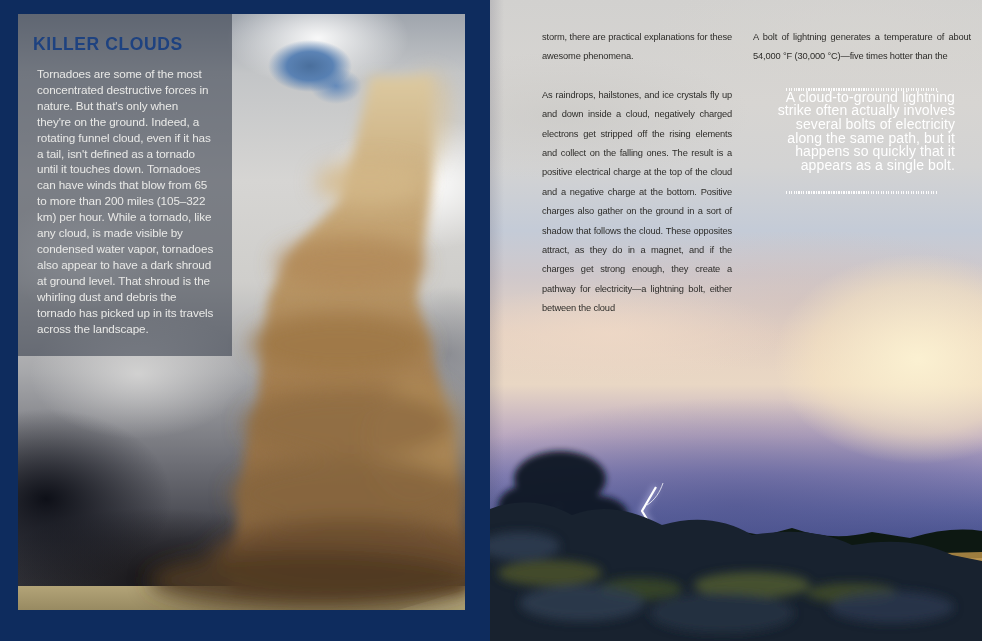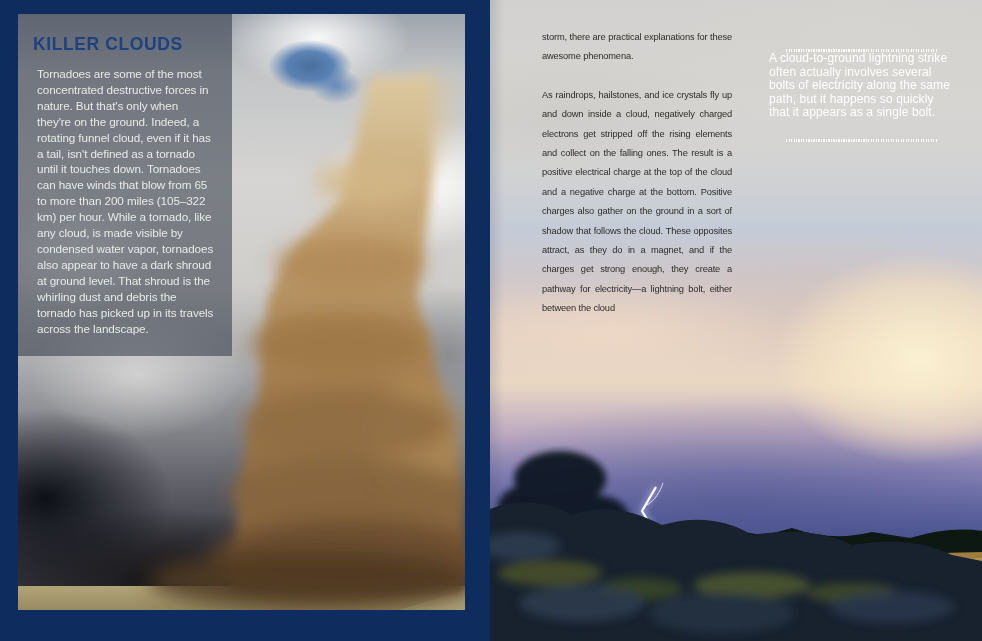--- a/index.html
+++ b/index.html
@@ -56,22 +56,22 @@
   .landscape-svg{position:absolute;left:0;bottom:0;width:492px;height:320px;}
   .col-wrap{position:absolute;left:52px;top:28px;width:426px;}
   .col{position:absolute;top:0;color:#2e2d2a;font-size:9.3px;line-height:19.4px;
        text-align:justify;letter-spacing:-0.15px;}
   .col p{margin:0 0 19px 0;}
   .col-1{left:0;width:190px;}
   .col-2{left:211px;width:218px;}
   .callout{width:186px;margin:21px auto 0;text-align:center;}
   .callout-rule{height:3px;width:152px;margin:0 auto;
     background:repeating-linear-gradient(90deg, rgba(255,255,255,0.92) 0 1px, rgba(255,255,255,0) 1px 2.5px);}
-  .callout-text{margin:8px 0;color:#ffffff;font-size:12px;line-height:13.6px;
-    letter-spacing:0.1px;text-align:left;}
+  .callout-text{margin:8px 0;color:#ffffff;font-size:14px;line-height:13.6px;
+    letter-spacing:0.1px;text-align:right;}
 </style>
 </head>
 <body>
 
 <div class="spread">
 
   <div class="page-left">
     <div class="photo-tornado">
 
       <svg class="tornado-svg" viewBox="0 0 447 608" xmlns="http://www.w3.org/2000/svg">
@@ -189,20 +189,21 @@
         <ellipse cx="30" cy="225" rx="40" ry="14" fill="#34435a" opacity="0.7"></ellipse>
       </g>
     </svg>
 
     <div class="col-wrap">
       <div class="col col-1">
         <p>storm, there are practical explanations for these awesome phenomena.</p>
         <p>As raindrops, hailstones, and ice crystals fly up and down inside a cloud, negatively charged electrons get stripped off the rising elements and collect on the falling ones. The result is a positive electrical charge at the top of the cloud and a negative charge at the bottom. Positive charges also gather on the ground in a sort of shadow that follows the cloud. These opposites attract, as they do in a magnet, and if the charges get strong enough, they create a pathway for electricity—a lightning bolt, either between the cloud</p>
       </div>
       <div class="col col-2">
+        <p>A bolt of lightning generates a temperature of about 54,000 °F (30,000 °C)—five times hotter than the</p>
         <div class="callout">
           <div class="callout-rule"></div>
           <p class="callout-text">A cloud-to-ground lightning strike often actually involves several bolts of electricity along the same path, but it happens so quickly that it appears as a single bolt.</p>
           <div class="callout-rule"></div>
         </div>
       </div>
     </div>
   </div>
 
 </div>

